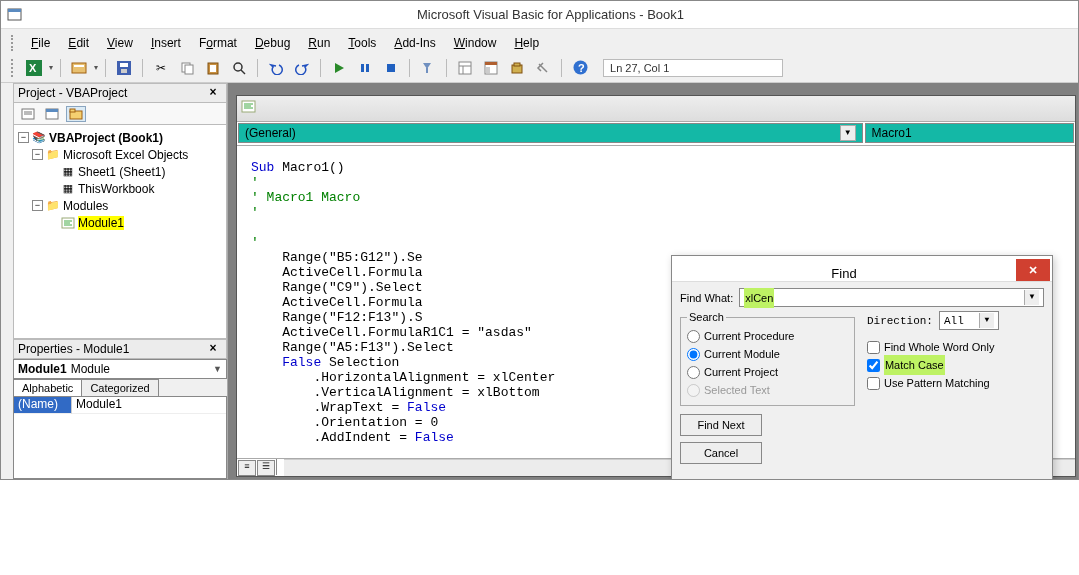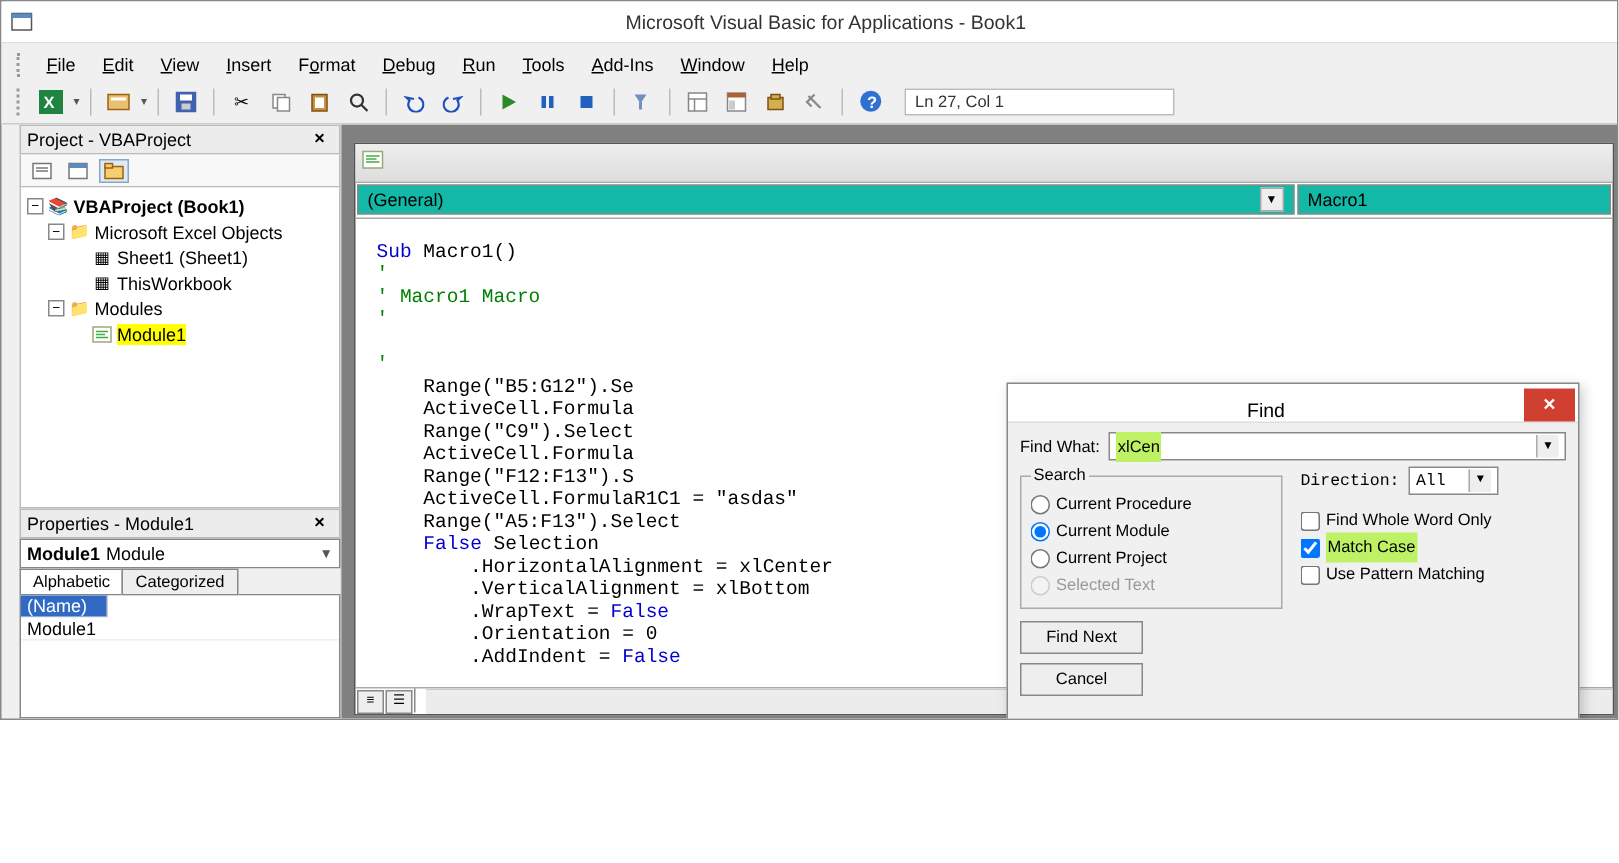--- a/index.html
+++ b/index.html
@@ -30,21 +30,21 @@
 .tree .ic { width: 16px; display:inline-flex; justify-content:center; margin-right: 2px; font-size:11px; }
 .tree .lbl.bold { font-weight: bold; }
 .tree .hl { background: #ffff00; }
 .props { height: 140px; display: flex; flex-direction: column; }
 .props .combo { border: 1px solid #888; background: #fff; height: 20px; display: flex; align-items: center; padding: 0 4px; margin: 0; }
 .props .combo b { font-weight: bold; margin-right: 4px; }
 .props .tabs { display: flex; border-bottom: 1px solid #888; background:#f0f0f0; }
 .props .tab { padding: 2px 8px; border: 1px solid #888; border-bottom: none; background: #fff; font-size: 11px; cursor:pointer; margin-right:-1px; }
 .props .tab.inactive { background: #eee; border-bottom:1px solid #888; margin-bottom:-1px;}
 .props .grid { flex:1; background:#fff; border:1px solid #888; border-top:none; }
-.props .row { display:flex; height:17px;flex-direction:column; }
+.props .row { display:flex; height:17px; }
 .props .row .k { width:58px; border-right:1px solid #ccc; border-bottom:1px solid #eee; padding:0 4px; background:#316ac5; color:#fff; }
 .props .row .v { flex:1; border-bottom:1px solid #eee; padding:0 4px; }
 .right { flex: 1; background: #808080; position: relative; padding: 12px 2px 2px 8px; }
 .codewin { background: #fff; border: 1px solid #555; height: 100%; display: flex; flex-direction: column; }
 .codewin .chdr { height: 26px; background: linear-gradient(#eee,#ddd); border-bottom: 1px solid #aaa; display:flex; align-items:center; }
 .codewin .chdr .cicon { width:24px; text-align:center; }
 .codewin .chdr .ctitle { flex:1; text-align:center; font-size:13px; }
 .codewin .cdrops { height: 24px; display:flex; border-bottom:1px solid #aaa; }
 .codewin .cdrops .dd { flex:1; border:1px solid #888; margin:1px; height:20px; display:flex; align-items:center; padding:0 6px; background:#14b8a6; font-size:12px;}
 .codewin .cdrops .dd .arrow { margin-left:auto; width:16px; height:16px; background:#eee; border:1px solid #aaa; text-align:center; font-size:8px; line-height:14px; cursor:pointer;}

